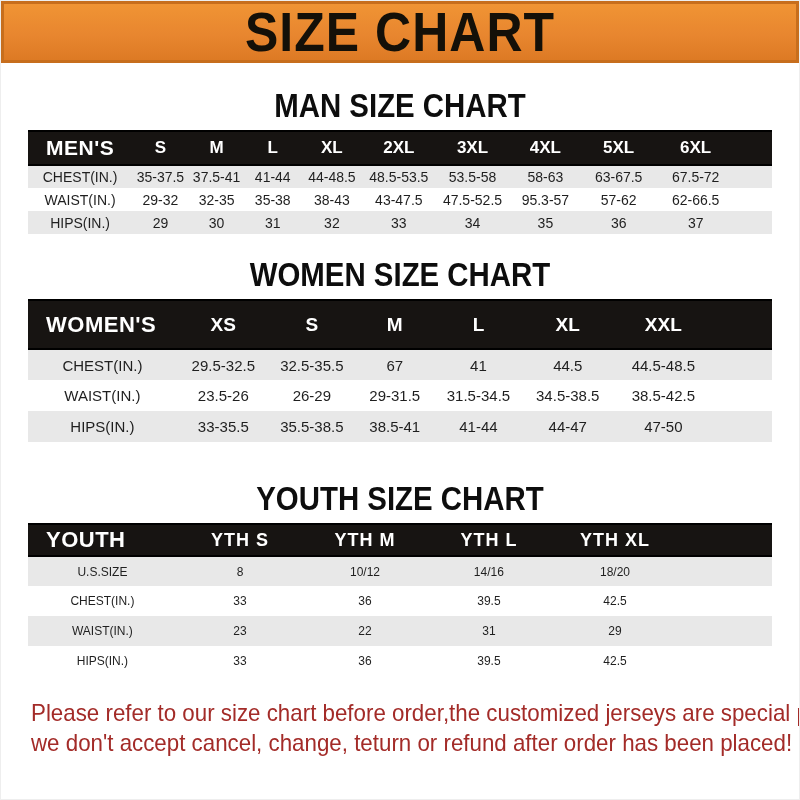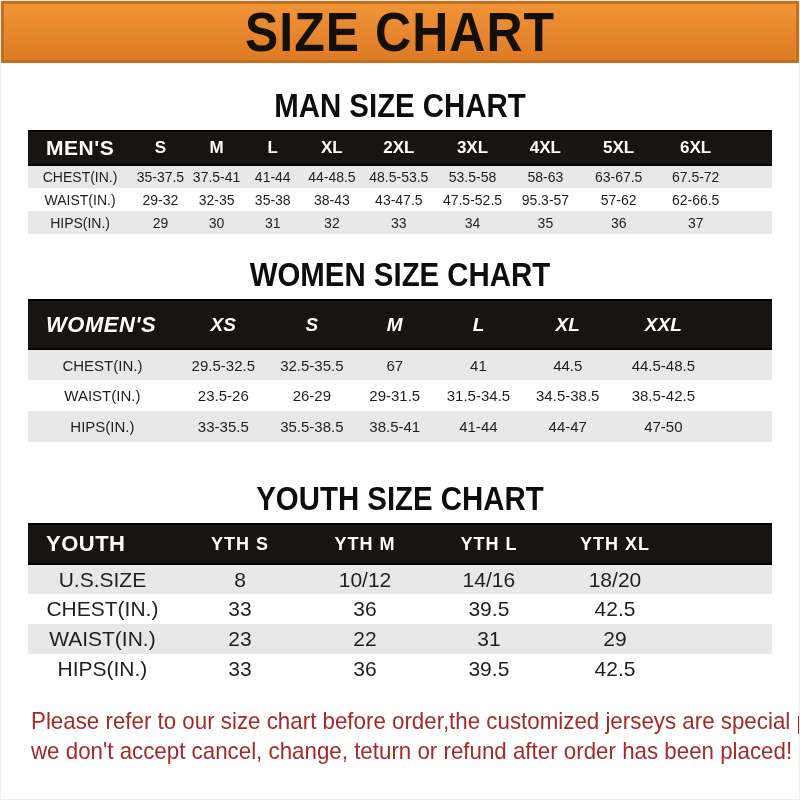--- a/index.html
+++ b/index.html
@@ -73,28 +73,28 @@
   }
   table.size-table tbody tr:nth-child(odd)  { background: #e8e8e8; }
   table.size-table tbody tr:nth-child(even) { background: #ffffff; }
 
   .tbl-men   { margin-top: 15px; }
   .tbl-men   thead th { height: 34px; font-size: 17px; }
   .tbl-men   thead th.hdr-label { font-size: 21px; }
   .tbl-men   tbody td { height: 23px; font-size: 14px; }
 
   .tbl-women { margin-top: 20px; }
-  .tbl-women thead th { height: 49px; font-size: 19px; font-style: italic; }
+  .tbl-women thead th { height: 49px; font-size: 19px; }
   .tbl-women thead th.hdr-label { font-size: 22px; }
   .tbl-women tbody td { height: 31px; font-size: 15px; }
 
   .tbl-youth { margin-top: 15px; }
-  .tbl-youth thead th { height: 40px; font-size: 18px; letter-spacing: 1px; }
+  .tbl-youth thead th { height: 32px; font-size: 18px; letter-spacing: 1px; }
   .tbl-youth thead th.hdr-label { font-size: 22px; letter-spacing: 1.5px; }
-  .tbl-youth tbody td { height: 30px; font-size: 21px; }
+  .tbl-youth tbody td { height: 30px; font-size: 12px; }
 
   
   .footer {
     margin: 22px 0 0 30px;
     color: #a32b28;
     font-size: 24px;
     line-height: 30px;
     transform: scale(0.93, 1.0);
     transform-origin: left top;
     white-space: nowrap;

